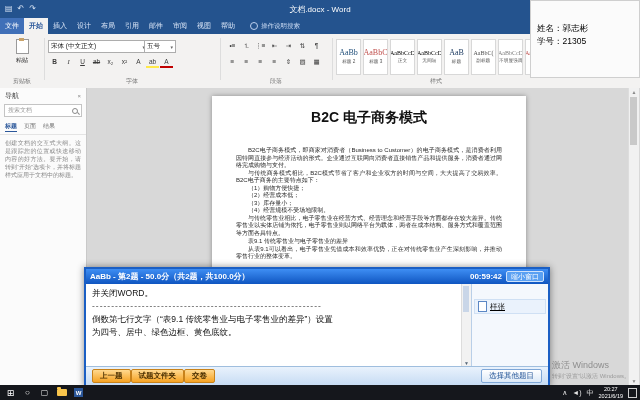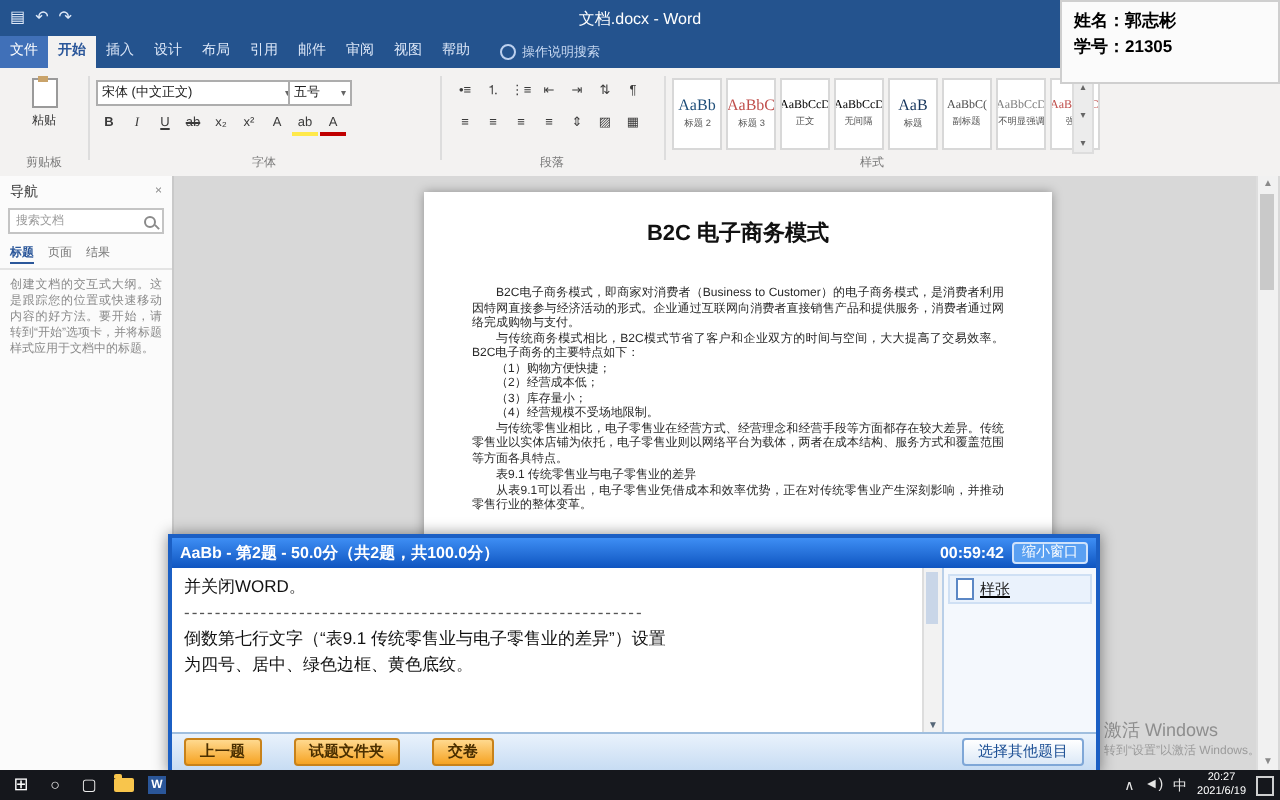--- a/index.html
+++ b/index.html
@@ -59,21 +59,21 @@
   .nav-x{font-size:6px;color:#888;}
   .nav-search{margin:2px 4px;height:11px;border:1px solid #c4c4c4;background:#fff;font-size:6px;color:#9a9a9a;
       display:flex;align-items:center;justify-content:space-between;padding:0 3px;}
   .mag{width:4px;height:4px;border:1px solid #8a8a8a;border-radius:50%;position:relative;display:inline-block;}
   .mag::after{content:"";position:absolute;width:3px;height:1px;background:#8a8a8a;transform:rotate(45deg);right:-3px;bottom:-1px;}
   .nav-tabs{display:flex;gap:7px;padding:3px 5px 2px;font-size:6px;color:#777;border-bottom:1px solid #e4e4e4;}
   .nav-tab.active{color:#2b579a;border-bottom:1px solid #2b579a;font-weight:bold;}
   .nav-helper{padding:4px 5px;font-size:6px;line-height:8px;color:#8a8a8a;text-align:justify;}
   .page{position:absolute;left:212px;top:8px;width:266px;height:289px;background:#fff;
       box-shadow:0 0 5px rgba(0,0,0,.35);padding:13px 24px 0;overflow:hidden;}
-  .doc-title{text-align:center;font-weight:bold;font-size:11px;color:#111;margin-bottom:20px;}
+  .doc-title{text-align:center;font-weight:bold;font-size:14px;color:#111;margin-bottom:20px;}
   .doc-p{font-size:6px;line-height:7.5px;color:#2a2a2a;text-align:justify;}
   .doc-p.indent{text-indent:12px;}
   .doc-p.list{text-indent:12px;text-align:left;}
   .doc-p.caption{text-indent:12px;text-align:left;margin-top:1px;}
   .vscroll{position:absolute;right:1px;top:0;bottom:0;width:10px;background:#f1f1f1;border-left:1px solid #ddd;}
   .sarrow{position:absolute;left:0;right:0;text-align:center;font-size:5px;color:#8a8a8a;}
   .sarrow.up{top:1px;}.sarrow.down{bottom:1px;}
   .vthumb{position:absolute;left:1px;top:9px;width:7px;height:48px;background:#c9c9c9;}
   .watermark{position:absolute;left:552px;top:256px;width:86px;}
   .wm1{font-size:9px;color:#8e8e8e;margin-top:15px;}
@@ -86,34 +86,34 @@
   .exam-title{flex:1;color:#fff;font-size:8px;font-weight:bold;white-space:nowrap;overflow:hidden;}
   .exam-timer{color:#fff;font-size:8px;font-weight:bold;}
   .exam-min{background:#5aa0f2;border:1px solid #cfe2fb;border-radius:2px;color:#fff;font-size:7px;line-height:9px;padding:0 4px;}
   .exam-body{position:absolute;top:15px;left:0;right:0;bottom:18px;display:flex;}
   .exam-text{flex:1;padding:3px 6px;overflow:hidden;}
   .exam-line{font-size:8.5px;line-height:13px;color:#111;white-space:nowrap;overflow:hidden;}
   .exam-line.divider{color:#555;letter-spacing:1px;}
   .exam-scroll{width:9px;background:#f2f2f2;border-left:1px solid #ddd;position:relative;}
   .ethumb{position:absolute;top:2px;left:1px;width:6px;height:26px;background:#c9d6e8;}
   .sdown{position:absolute;bottom:1px;left:0;right:0;text-align:center;font-size:5px;color:#567;}
-  .exam-side{width:72px;background:#f4f8fd;border-left:1px solid #b9cfe8;padding:3px 2px;text-decoration:underline;}
+  .exam-side{width:72px;background:#f4f8fd;border-left:1px solid #b9cfe8;padding:15px 2px;text-decoration:underline;}
   .exam-side-item{display:flex;align-items:center;gap:3px;font-size:7.5px;color:#222;background:#eaf2fc;
       border:1px solid #cfe0f4;padding:1px 3px;}
   .doc-ic{width:7px;height:9px;background:#fff;border:1px solid #5b87c5;display:inline-block;}
   .exam-footer{position:absolute;left:0;right:0;bottom:0;height:18px;background:linear-gradient(#e9f2fc,#c7dcf3);
       border-top:1px solid #9fbede;display:flex;align-items:center;gap:4px;padding:0 6px;}
   .btn-orange{background:linear-gradient(#ffd98f,#f6a323);border:1px solid #c8821a;border-radius:2px;
       font-size:7.5px;font-weight:bold;color:#4a2f00;padding:1px 7px;line-height:10px;white-space:nowrap;}
   .btn-select{margin-left:auto;background:linear-gradient(#ffffff,#dce9f7);border:1px solid #7fa7d7;border-radius:2px;
       font-size:7.5px;color:#1c4f94;padding:1px 7px;line-height:10px;white-space:nowrap;}
 
   
   .student{position:absolute;right:0;top:0;width:96px;height:34px;background:#fbfbfb;border:1px solid #cfcfcf;
-      z-index:60;padding:3px 6px;font-size:8.5px;font-weight:bold;color:#000;line-height:13px;}
+      z-index:60;padding:21px 6px;font-size:8.5px;font-weight:normal;color:#000;line-height:13px;}
 
   
   .taskbar{position:absolute;left:0;bottom:0;width:640px;height:15px;background:#15171c;z-index:70;display:flex;align-items:center;}
   .tb-left{display:flex;height:15px;align-items:center;padding-left:2px;}
   .tb-ic{width:17px;height:15px;display:flex;align-items:center;justify-content:center;color:#ececec;font-size:8px;}
   .tb-ic.start{color:#fff;font-size:9px;}
   .folder{width:10px;height:7px;background:#f8c54c;border-radius:1px;position:relative;display:inline-block;}
   .folder::before{content:"";position:absolute;top:-2px;left:0;width:4px;height:2px;background:#f8c54c;border-radius:1px 1px 0 0;}
   .wbox{width:9px;height:9px;background:#2a5699;color:#fff;font-size:6px;font-weight:bold;
       display:flex;align-items:center;justify-content:center;}
@@ -310,21 +310,21 @@
         <span class="sdown">▼</span>
       </div>
       <div class="exam-side">
         <div class="exam-side-item">
           <span class="doc-ic"></span>
           <span>样张</span>
         </div>
       </div>
     </div>
     <div class="exam-footer">
-      <span id="exam-buttons" style="display:inline-flex;gap:16px;">
+      <span id="exam-buttons" style="display:inline-flex;gap:0;">
           <span class="btn-orange">上一题</span>
           <span class="btn-orange">试题文件夹</span>
           <span class="btn-orange">交卷</span>
         </span>
       <span class="btn-select">选择其他题目</span>
     </div>
   </div>
 
   <div class="student">
     <div>姓名：郭志彬</div>

